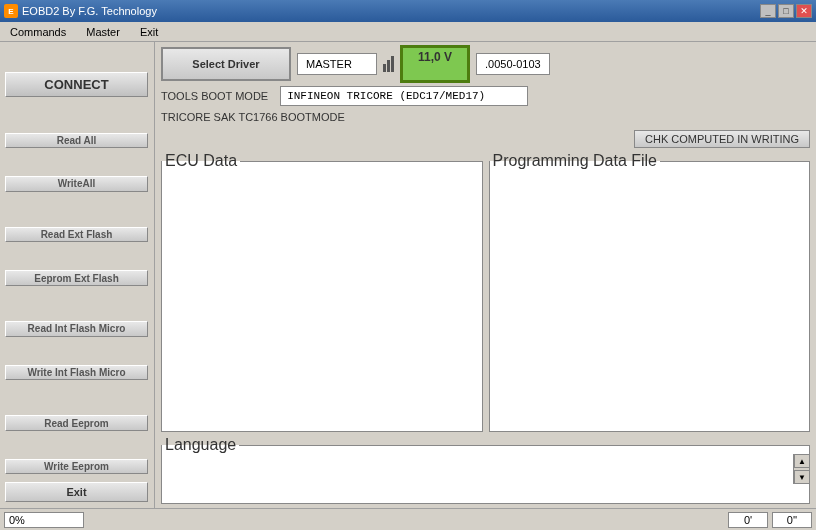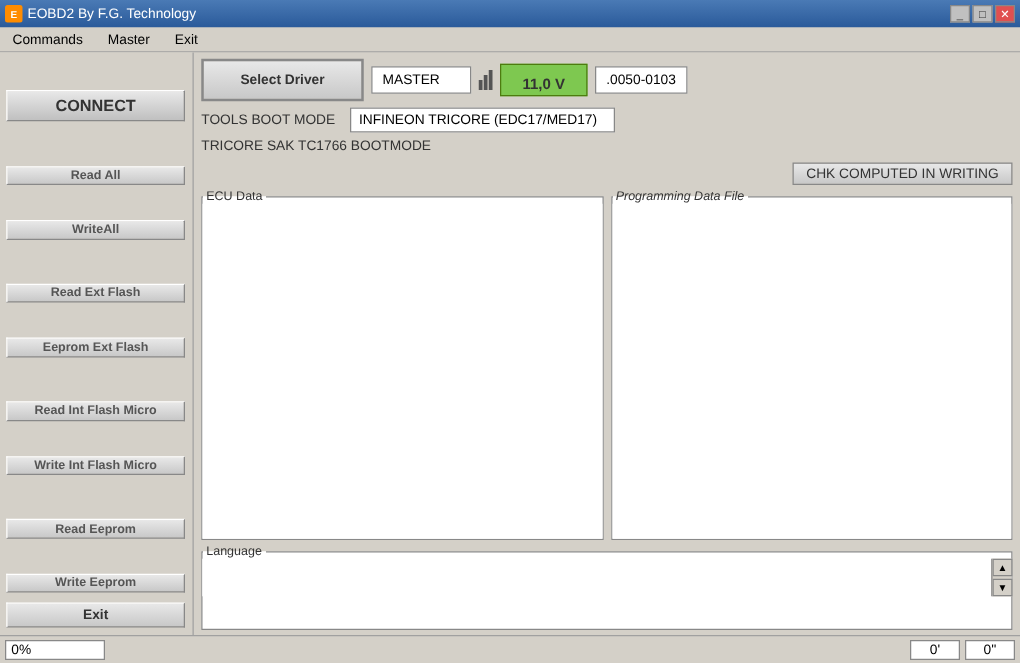--- a/index.html
+++ b/index.html
@@ -168,25 +168,25 @@
       display: flex;
       gap: 1px;
       align-items: flex-end;
     }
     .battery-bar {
       width: 3px;
       background: #555;
     }
     .voltage-display {
       background: #7ec850;
-      border: 1px solid #4d7c0f;
+      border: 3px solid #4d7c0f;
       padding: 2px 8px;
-      height: 26px;
-      display: flex;
-      align-items: flex-end;
+      height: 38px;
+      display: flex;
+      align-items: flex-start;
       font-size: 12px;
       font-weight: bold;
       color: #333;
       min-width: 70px;
       justify-content: center;
     }
     .version-box {
       background: white;
       border: 1px solid #888;
       padding: 2px 8px;
@@ -296,21 +296,21 @@
       align-items: center;
       justify-content: center;
       font-size: 11px;
     }
 
     fieldset {
       border: 1px solid #888;
       background: white;
     }
     fieldset legend {
-      font-size: 10px;
+      font-size: 16px;
       color: #333;
       padding: 0 3px;
     }
   </style>
 </head>
 <body>
 
 <div class="title-bar">
   <div class="title-bar-left">
     <div class="title-icon">
@@ -368,38 +368,38 @@
       <div class="voltage-display">
         <span>11,0 V</span>
       </div>
       <div class="version-box">
         <span>.0050-0103</span>
       </div>
     </div>
 
     <div class="info-row">
       <span class="info-label">TOOLS BOOT MODE</span>
-      <div class="info-value" style="width:212px;">
+      <div class="info-value" style="width:248px;font-family:Liberation Mono, monospace;">
         <span>INFINEON TRICORE (EDC17/MED17)</span>
       </div>
     </div>
     <div class="info-row2">
       <span>TRICORE SAK TC1766  BOOTMODE</span>
     </div>
 
     <div class="chk-row">
       <button class="chk-btn">CHK COMPUTED IN WRITING</button>
     </div>
 
     <div class="panels-row" style="flex:1; min-height:0;">
       <fieldset style="flex:1; display:flex; flex-direction:column;">
         <legend>ECU Data</legend>
         <div style="flex:1; background:white;"></div>
       </fieldset>
-      <fieldset style="flex:1; display:flex; flex-direction:column;font-style:italic;">
+      <fieldset style="flex:1; display:flex; flex-direction:column;">
         <legend>Programming Data File</legend>
         <div style="flex:1; background:white;"></div>
       </fieldset>
     </div>
 
     <fieldset style="height:68px; display:flex; flex-direction:column; position:relative;">
       <legend>Language</legend>
       <div style="flex:1; display:flex; background:white; position:relative;">
         <textarea class="commands-textarea" style="flex: 1 1 0%; resize: none; border: none; outline: none; font-size: 11px; padding: 2px 4px;"></textarea>
         <div style="width:16px; display:flex; flex-direction:column; justify-content:space-between; background:#d4d0c8; border-left:1px solid #888;">

